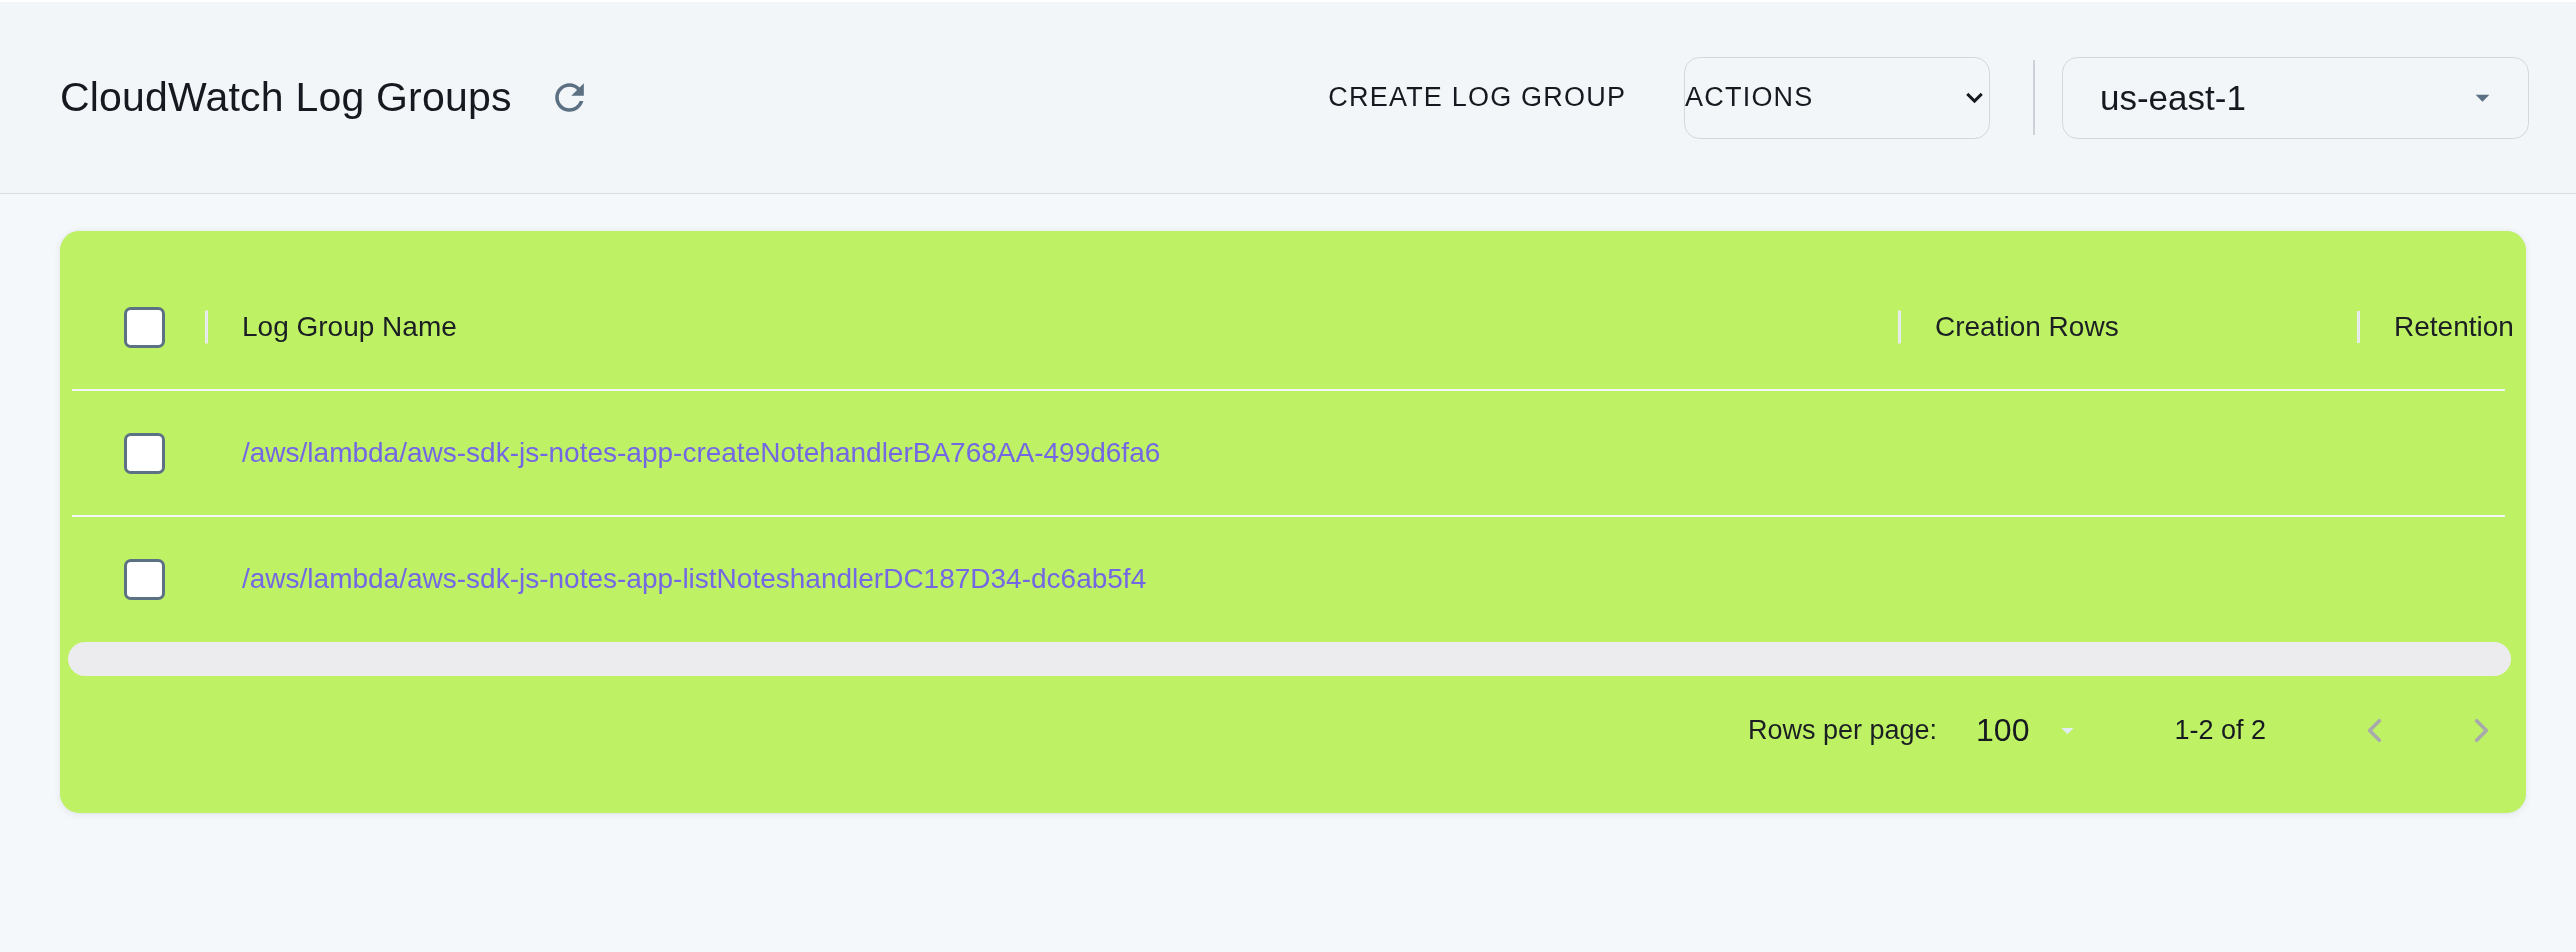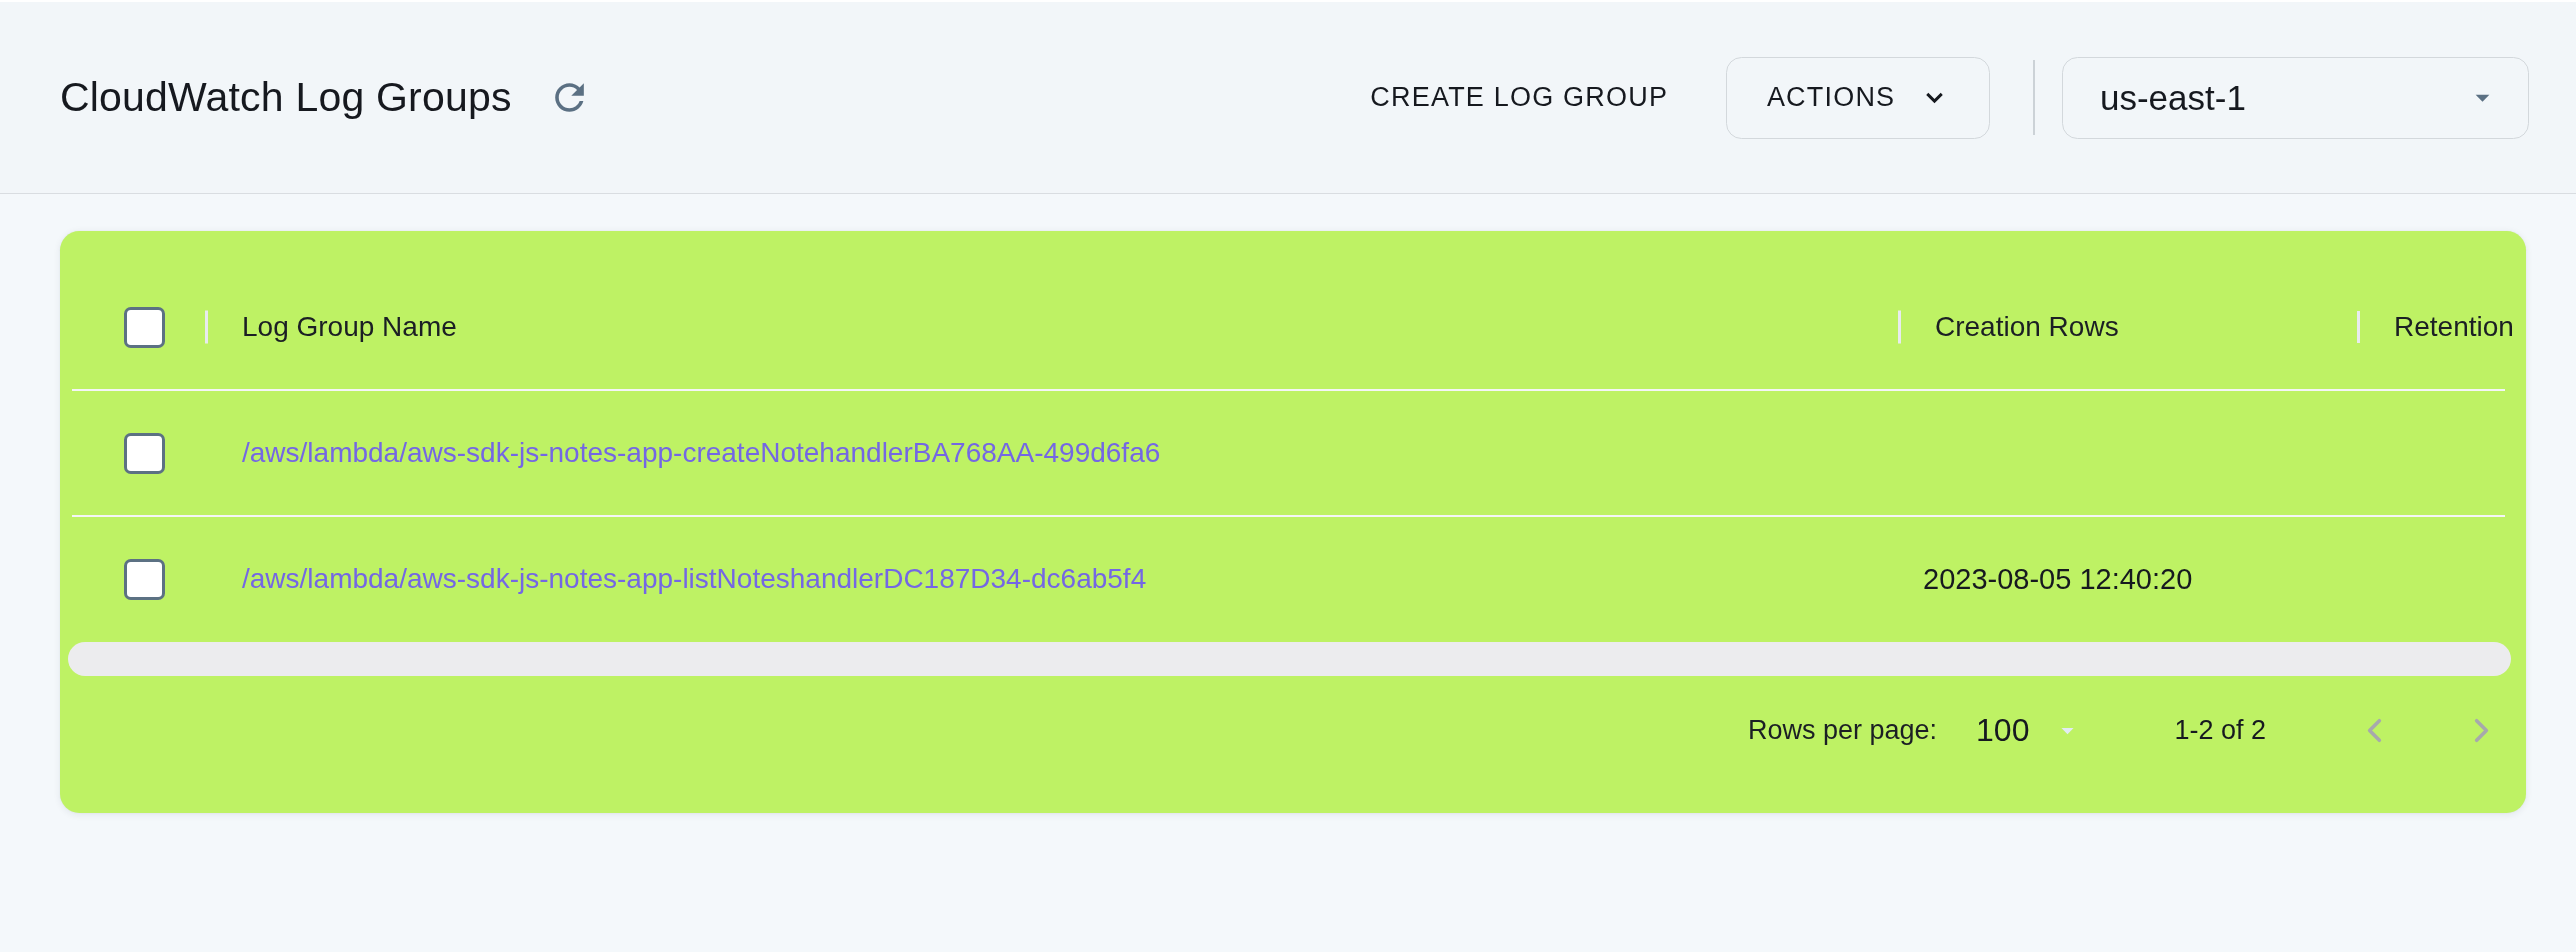--- a/index.html
+++ b/index.html
@@ -10,22 +10,22 @@
   .appbar { height:194px; background:#f2f6f9; border-top:2.9px solid #ffffff;
     border-bottom:1.9px solid #d9dde1; display:flex; align-items:center; }
   .page-title { font-size:41px; font-weight:400; margin-left:60px; letter-spacing:0.2px; }
   .refresh-btn { margin-left:33px; width:50px; height:50px; border:none; background:transparent;
     cursor:pointer; display:flex; align-items:center; justify-content:center; }
   .refresh-btn svg { width:43px; height:43px; fill:#5b7083; }
 
   .appbar-right { margin-left:auto; margin-right:47px; display:flex; align-items:center; }
   .text-btn { border:none; background:transparent; font-family:inherit; font-size:27px;
     font-weight:500; letter-spacing:1.2px; color:#16191f; cursor:pointer; }
-  .actions-btn { margin-left:58px; width:264px; height:82px; display:flex; align-items:center;
-    justify-content:center; gap:25px; background:transparent; border:1.9px solid #d3d8dc;
+  .actions-btn { margin-left:58px; width:306px; height:82px; display:flex; align-items:center;
+    justify-content:space-between; gap:25px; background:transparent; border:1.9px solid #d3d8dc;
     border-radius:15.5px; font-family:inherit; font-size:27px; font-weight:500;
     letter-spacing:1.2px; color:#16191f; cursor:pointer; }
   .actions-btn svg { width:29px; height:29px; stroke:#16191f; fill:none; stroke-width:2.4; }
   .vsep { margin-left:43px; width:1.9px; height:75px; background:#ccd2d7; }
   .region-select { margin-left:27px; width:467px; height:82px; display:flex; align-items:center;
     padding:0 29px 0 37px; background:transparent; border:1.9px solid #d3d8dc; border-radius:15.5px;
     font-family:inherit; font-size:35px; color:#16191f; cursor:pointer; }
   .region-select .caret { margin-left:auto; width:33px; height:33px; fill:#5b7083; }
 
   
@@ -144,23 +144,20 @@
       <div class="c3"></div>
     </div>
 
     <div class="row trow">
       <div class="c0">
         <div class="checkbox"></div>
       </div>
       <div class="c1">
         <a class="lg-link" href="#">/aws/lambda/aws-sdk-js-notes-app-listNoteshandlerDC187D34-dc6ab5f4</a>
       </div>
-      <div class="c2">
-        <span class="cell-time">2023-08-05 12:40:20</span>
-      </div>
       <div class="c3"></div>
     </div>
 
     <div class="hscroll">
       <div class="thumb"></div>
     </div>
 
     <div class="pagination">
       <span class="rpp-label">Rows per page:</span>
       <button class="rpp-select">

